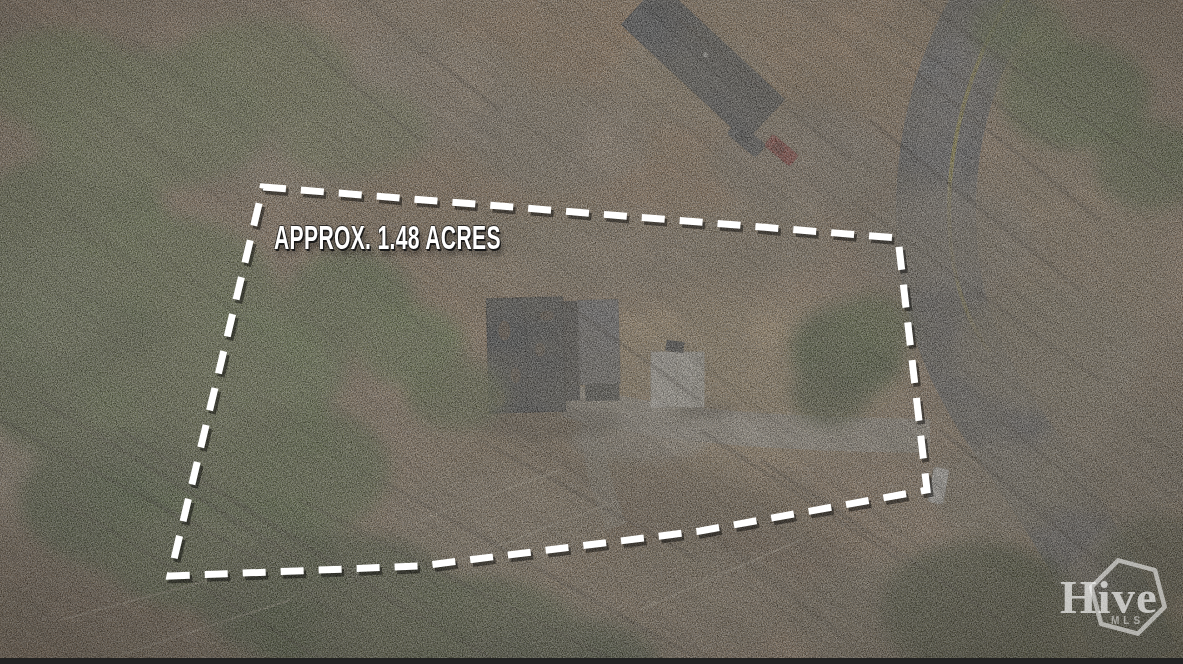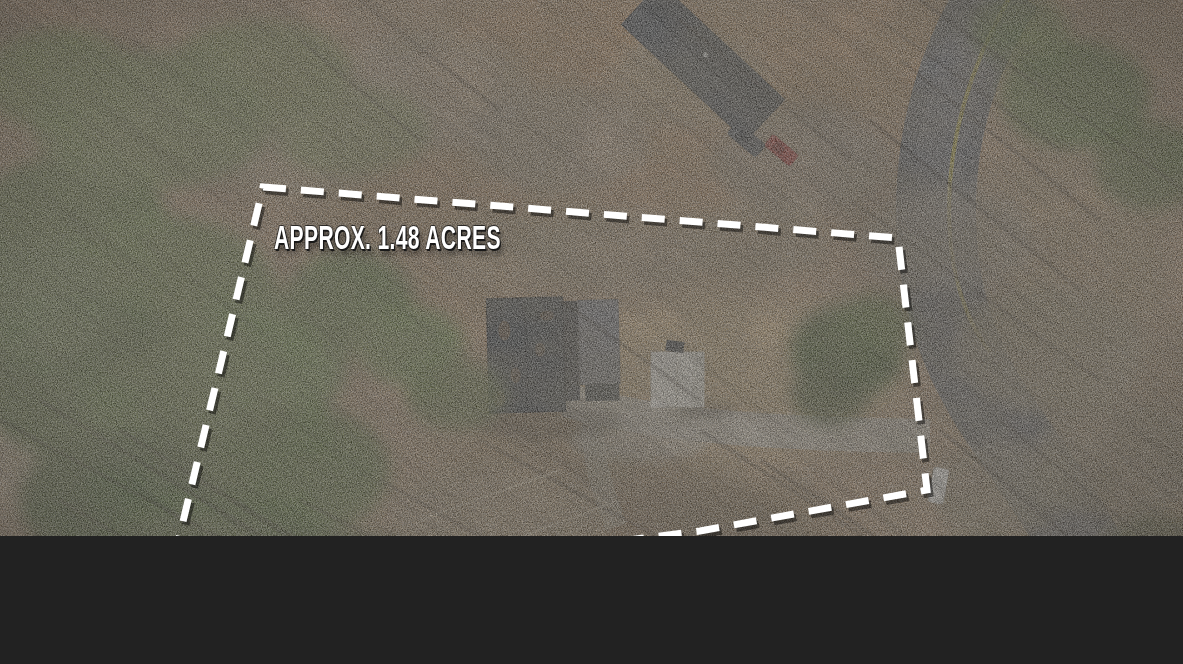--- a/index.html
+++ b/index.html
@@ -1,17 +1,17 @@
 <!DOCTYPE html>
 <html><head>
 <meta charset="utf-8">
 <style>
   html,body{margin:0;padding:0;background:#222;}
   #stage{
-    position:relative;width:1183px;height:536px;overflow:hidden;
+    position:relative;width:1183px;height:658px;overflow:hidden;
     font-family:"Liberation Sans",sans-serif;background:#9d8164;
   }
   #stage svg{display:block;}
   .layer{position:absolute;left:0;top:0;width:1183px;height:664px;pointer-events:none;}
   .acreage-label{
     position:absolute;left:274px;top:221px;
     font:700 33px/1.05 "Liberation Sans",sans-serif;
     color:#ffffff;letter-spacing:.5px;white-space:nowrap;
     transform:scaleX(.64);transform-origin:0 0;
     text-shadow:

